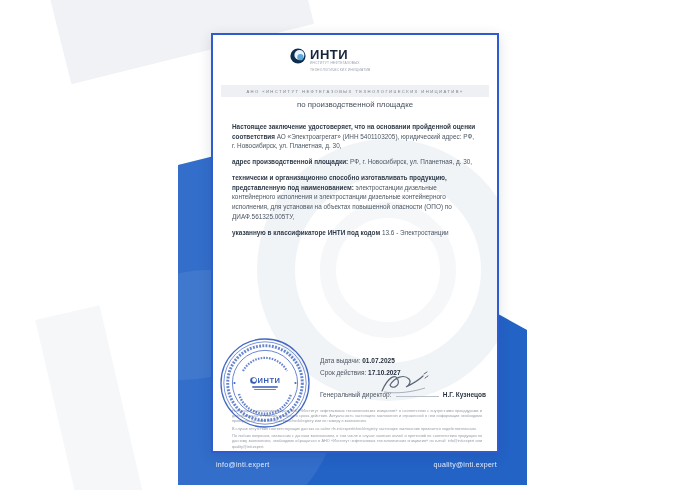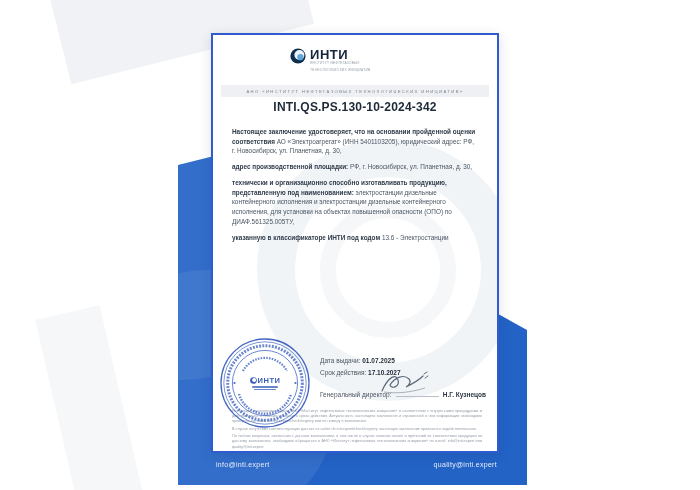--- a/index.html
+++ b/index.html
@@ -96,21 +96,21 @@
           <div class="logo-word">ИНТИ</div>
           <div class="logo-tag">ИНСТИТУТ НЕФТЕГАЗОВЫХ</div>
           <div class="logo-tag">ТЕХНОЛОГИЧЕСКИХ ИНИЦИАТИВ</div>
         </div>
       </div>
 
       <div class="org-bar">
         <span>АНО «ИНСТИТУТ НЕФТЕГАЗОВЫХ ТЕХНОЛОГИЧЕСКИХ ИНИЦИАТИВ»</span>
       </div>
 
-      <div class="cert-number">INTI.QS.PS.130-10-2024-342</div>
+      <div class="subtitle">по производственной площадке</div>
 
       <div class="body-text">
         <p><span class="lead">Настоящее заключение удостоверяет, что на основании пройденной оценки соответствия</span><span> АО «Электроагрегат» (ИНН 5401103205), юридический адрес: РФ, г. Новосибирск, ул. Планетная, д. 30,</span></p>
         <p><span class="lead">адрес производственной площадки:</span><span> РФ, г. Новосибирск, ул. Планетная, д. 30,</span></p>
         <p><span class="lead">технически и организационно способно изготавливать продукцию, представленную под наименованием:</span><span> электростанции дизельные контейнерного исполнения и электростанции дизельные контейнерного исполнения, для установки на объектах повышенной опасности (ОПО) по ДИАФ.561325.005ТУ,</span></p>
         <p><span class="lead">указанную в классификаторе ИНТИ под кодом</span><span> 13.6 - Электростанции</span></p>
       </div>
 
       <div class="stamp">
         <svg width="92" height="92" viewBox="0 0 92 92">

